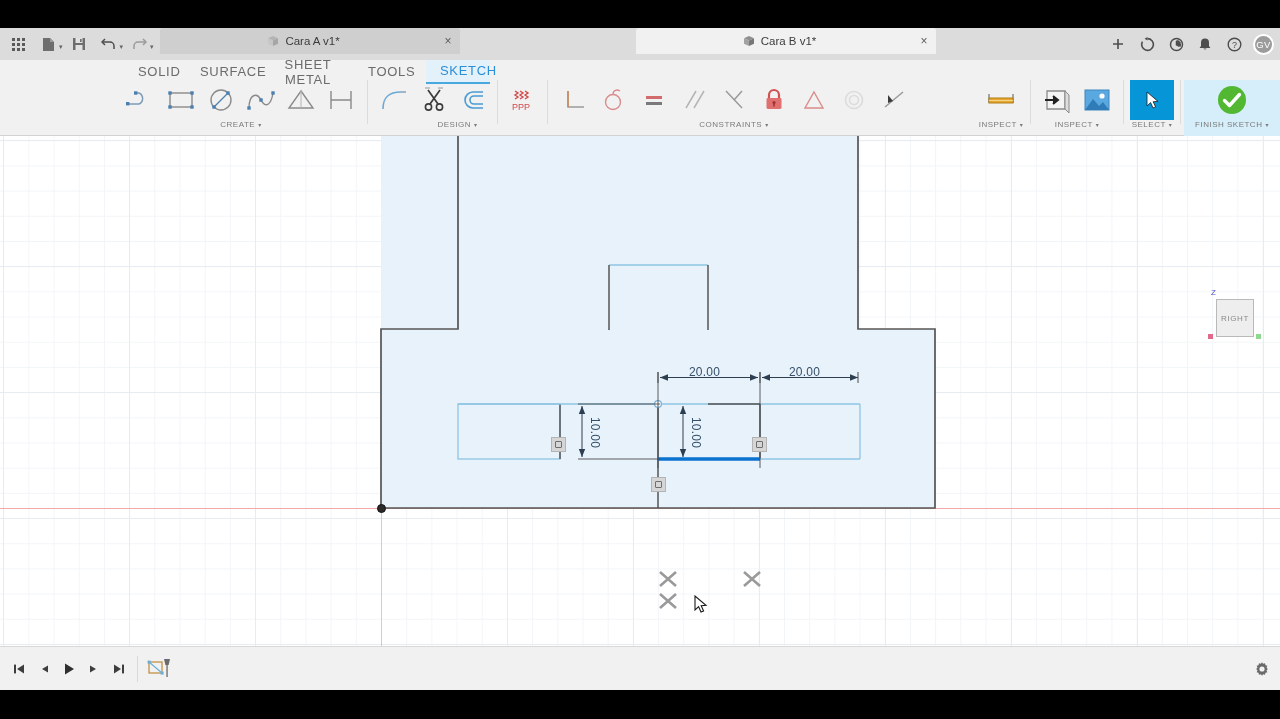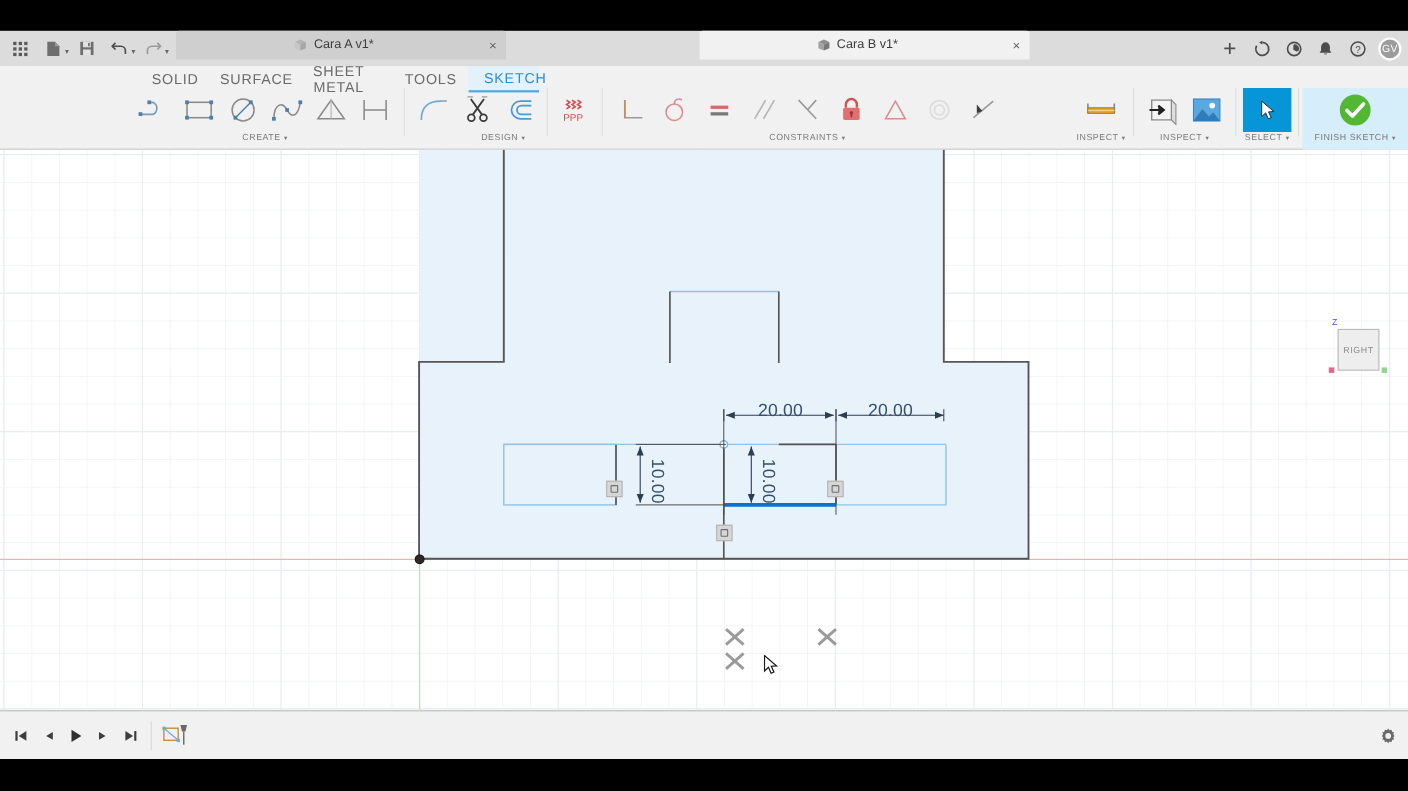--- a/index.html
+++ b/index.html
@@ -118,21 +118,21 @@
   .axlabel { position:absolute; font-size:10px; color:#9aa3ab; }
   .axlabel.vert { writing-mode:vertical-rl; transform:rotate(180deg); }
 
   .profile { position:absolute; left:0; top:0; width:1280px; height:510px; }
   .origin-pt {
     position:absolute; left:377px; top:368px; width:9px; height:9px;
     border-radius:50%; background:#2b2b2b; border:1px solid #111;
   }
 
   .dimtext {
-    position:absolute; font-size:16px; color:#35506b; background:transparent;
+    position:absolute; font-size:12px; color:#35506b; background:transparent;
     white-space:nowrap; letter-spacing:.2px;
   }
   .dimtext.vert { writing-mode:vertical-rl; }
 
   .cbadge {
     position:absolute; width:15px; height:15px; background:#d6d6d6;
     border:1px solid #b4b4b4; display:flex; align-items:center; justify-content:center;
   }
   .cbadge i {
     display:block; width:7px; height:7px; border:1.3px solid #6e6e6e; border-radius:1px;

